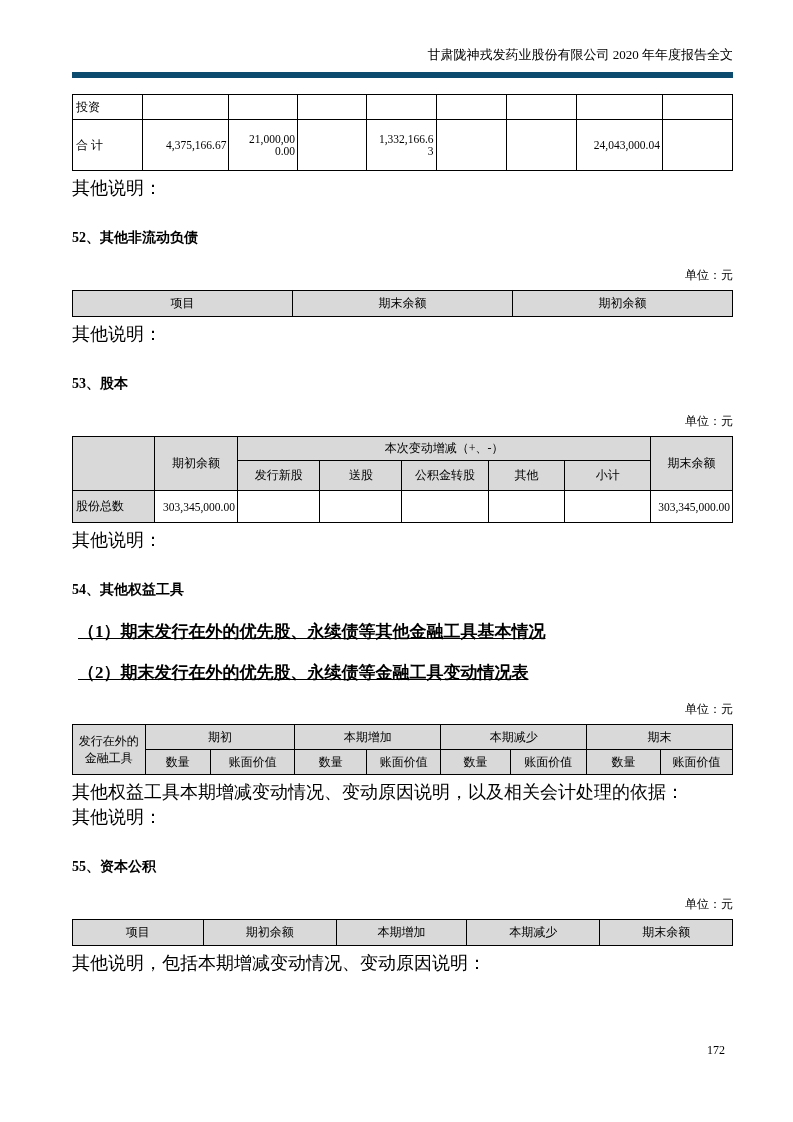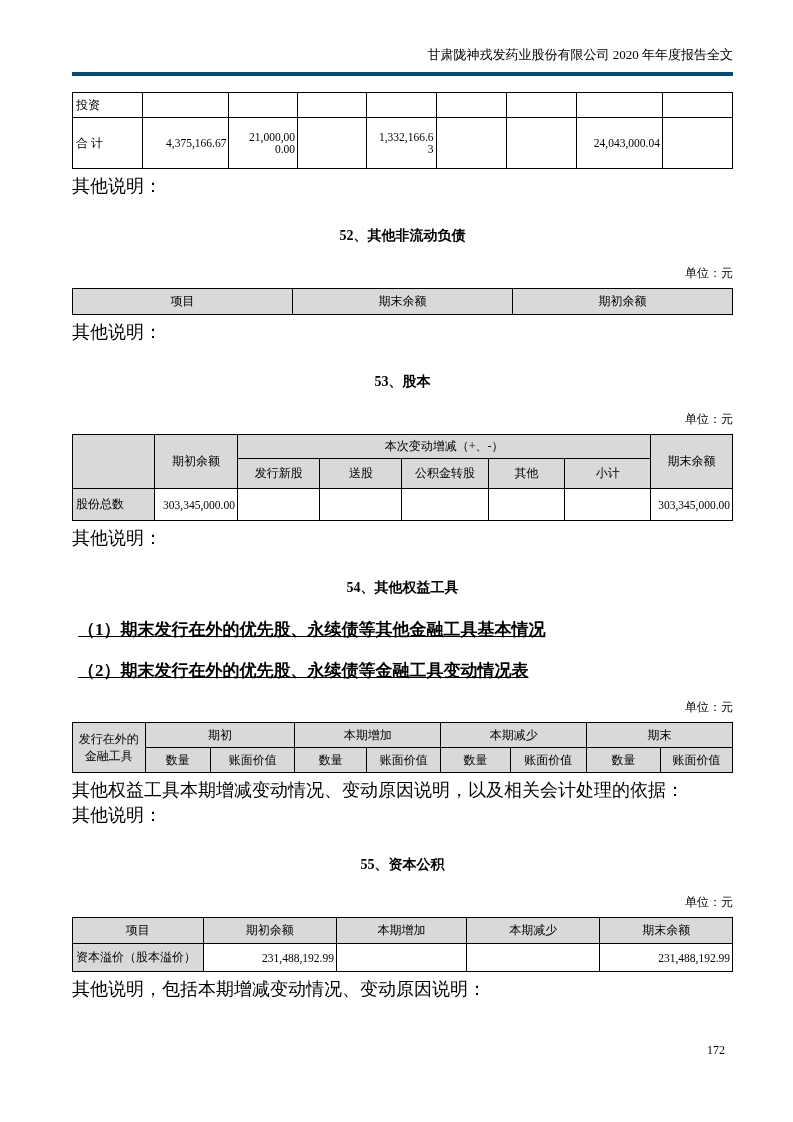--- a/index.html
+++ b/index.html
@@ -4,32 +4,32 @@
 <style>
   html,body{margin:0;padding:0;background:#ffffff;}
   .page{
     width:793px;height:1122px;background:#ffffff;color:#000;
     font-family:"Liberation Serif","DejaVu Serif",serif;
     position:relative;box-sizing:border-box;
     padding:46px 60px 0 72px;overflow:hidden;
   }
   .doc-header{
     text-align:right;font-size:13px;line-height:17px;
-    padding-bottom:9px;border-bottom:4px solid #0c4a6e;
+    padding-bottom:9px;border-bottom:6px solid #0c4a6e;
   }
   table{width:100%;border-collapse:collapse;table-layout:fixed;}
   td{border:1px solid #000;font-size:12px;padding:2px 3px;
      vertical-align:middle;overflow:hidden;}
   .gray{background:#d9d9d9;}
   .ctr{text-align:center;}
   .lft{text-align:left;}
   .num{text-align:right;font-size:11.5px;padding:1px 2px;}
   .brk{word-break:break-all;padding-left:12px;}
   .note{font-size:18px;margin:9px 0 0 0;line-height:16px;}
-  .sec-h{font-weight:bold;font-size:14px;margin:33px 0 0 0;line-height:18px;text-align:center;}
+  .sec-h{font-weight:bold;font-size:14px;margin:33px 0 0 0;line-height:18px;}
   .sub-h{font-weight:bold;font-size:17px;margin:24px 0 0 6px;line-height:17px;text-decoration:underline;}
   .unit{text-align:right;font-size:12px;margin:21px 0 7px 0;line-height:15px;}
   .t-carry{margin-top:16px;}
   .r-short td{height:20px;}
   .r-tall td{height:46px;}
   .t52 td{height:21px;}
   .t53 .hr1 td{height:19px;}
   .t53 .hr2 td{height:25px;}
   .t53 .dr td{height:27px;}
   .t54 td{height:20px;}
@@ -192,25 +192,18 @@
         <col style="width:20.1%">
     </colgroup>
     <tbody>
         <tr class="hr">
       <td class="gray ctr">项目</td>
       <td class="gray ctr">期初余额</td>
       <td class="gray ctr">本期增加</td>
       <td class="gray ctr">本期减少</td>
       <td class="gray ctr">期末余额</td>
     </tr>
-    <tr class="dr">
-      <td class="gray lft">资本溢价（股本溢价）</td>
-      <td class="num">231,488,192.99</td>
-      <td></td>
-      <td></td>
-      <td class="num">231,488,192.99</td>
-    </tr>
   </tbody>
     </table>
   <div class="note">其他说明，包括本期增减变动情况、变动原因说明：</div>
 
   <div class="page-num">172</div>
 </div>
 
 </body></html>

